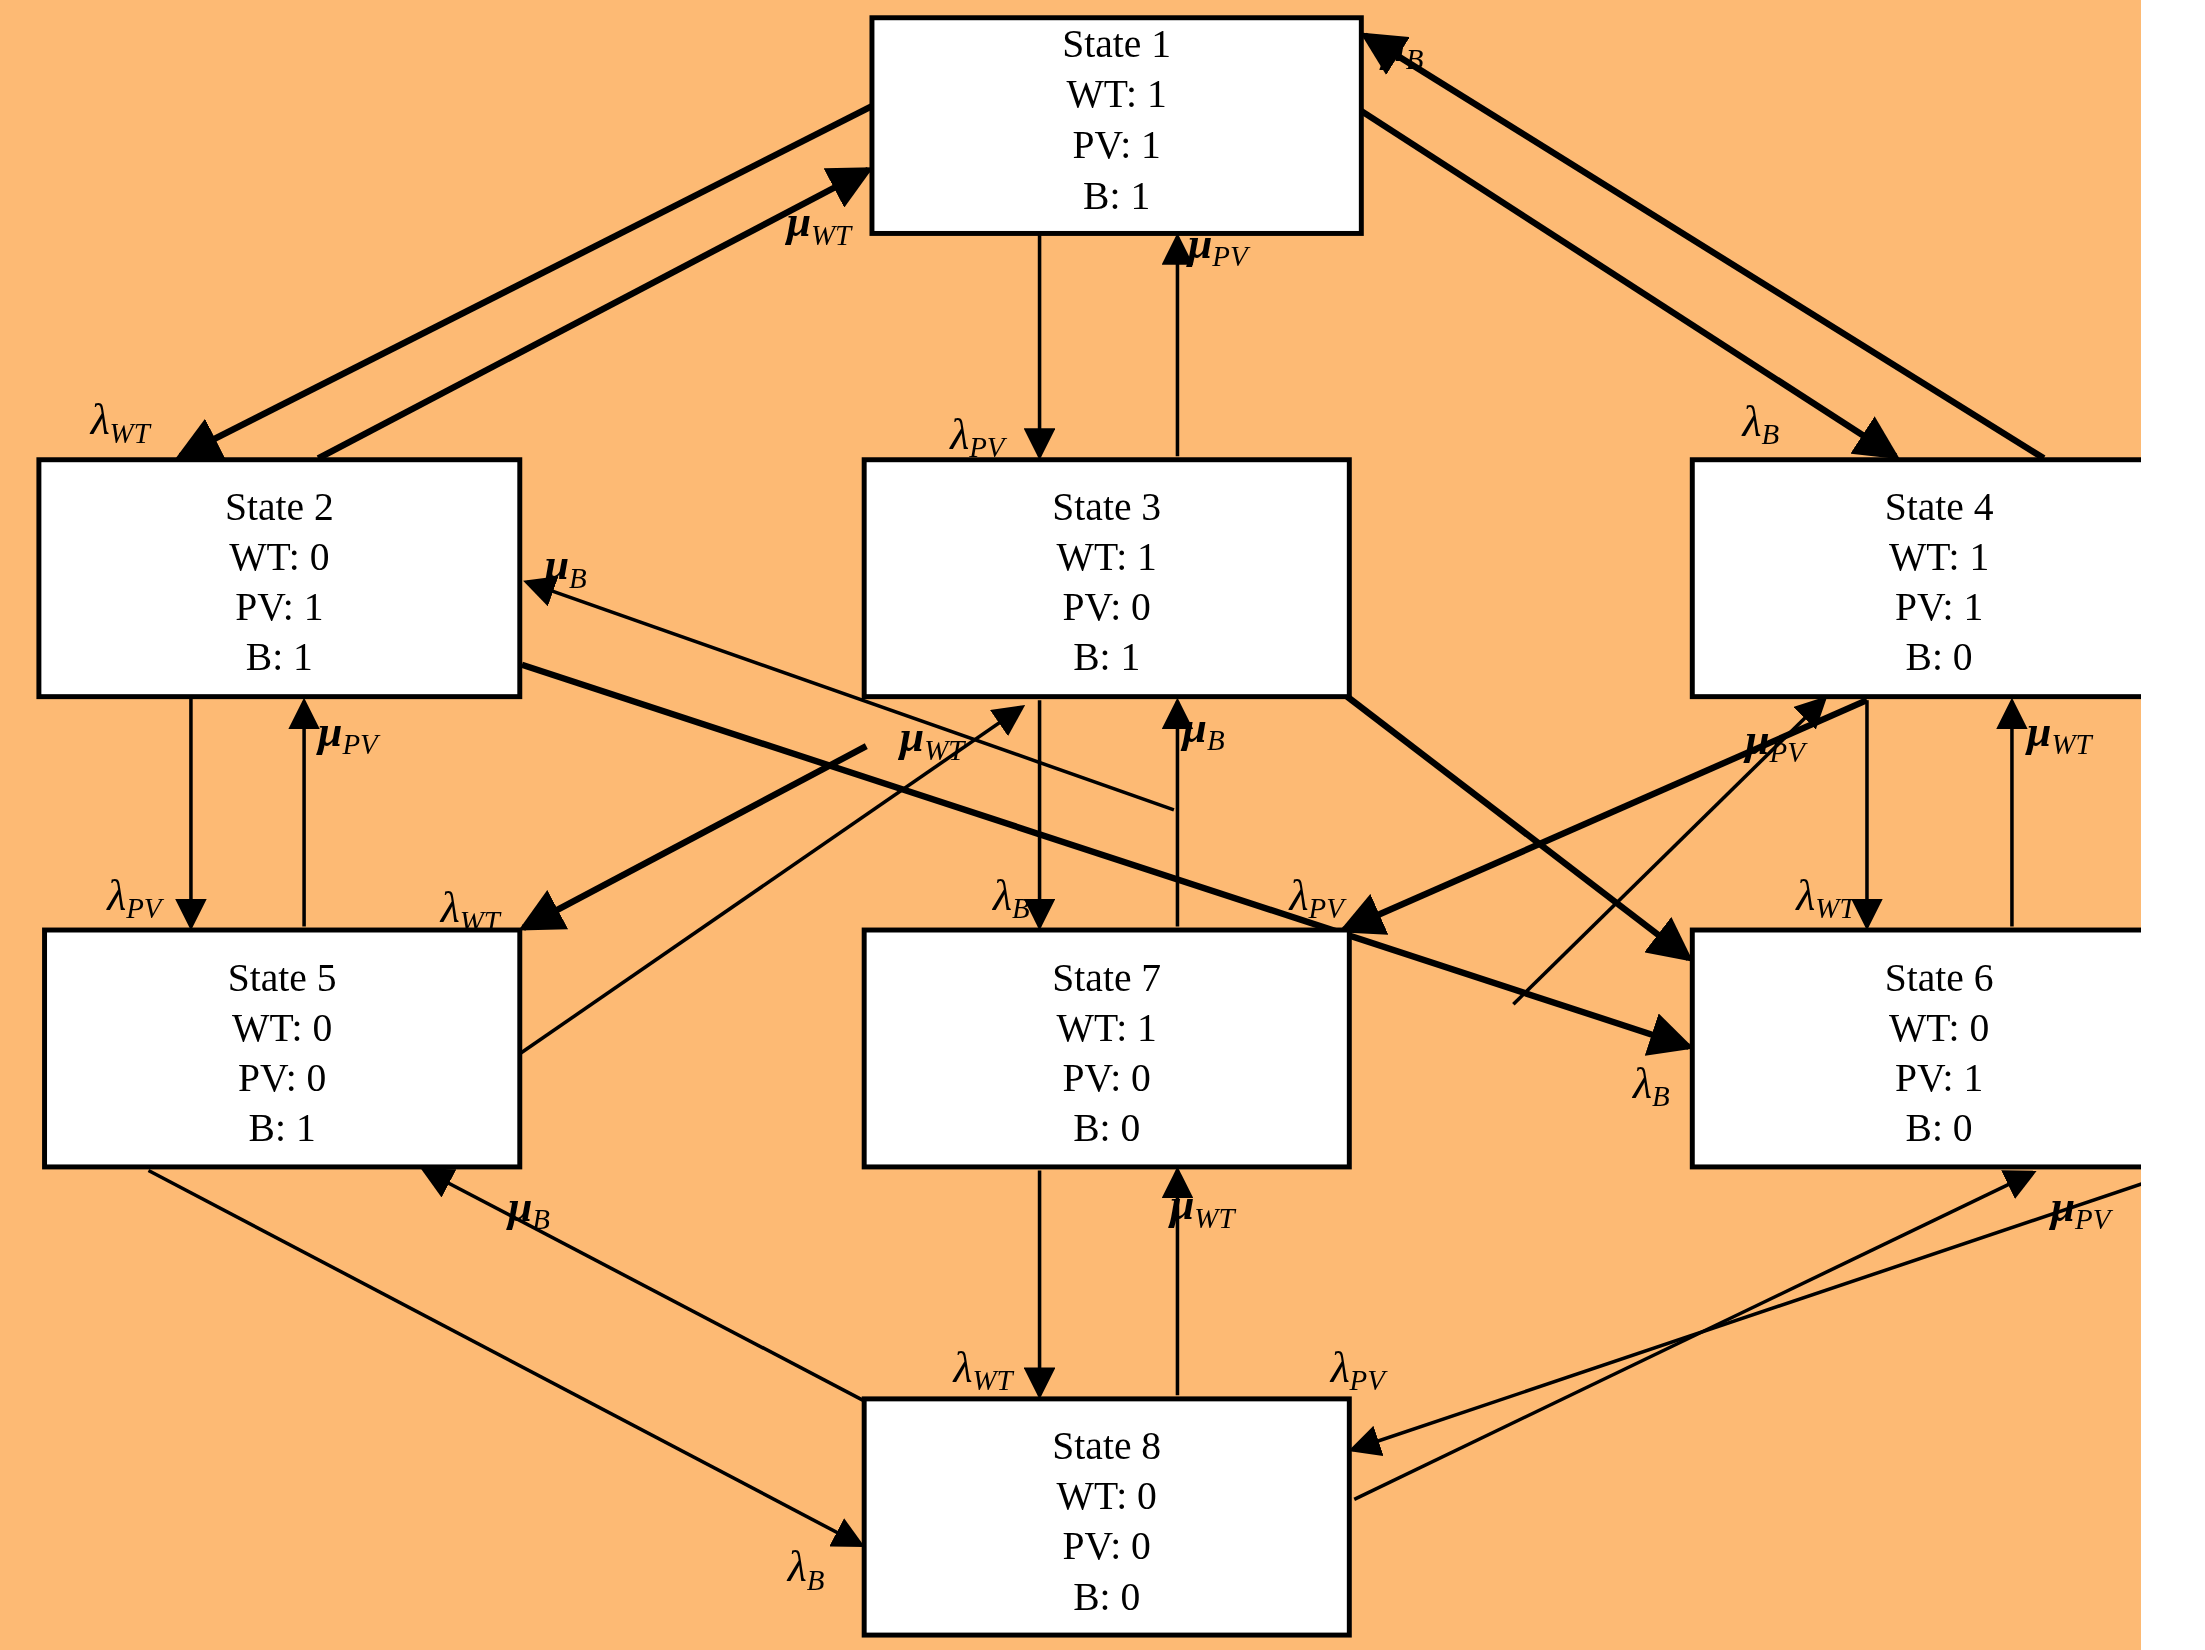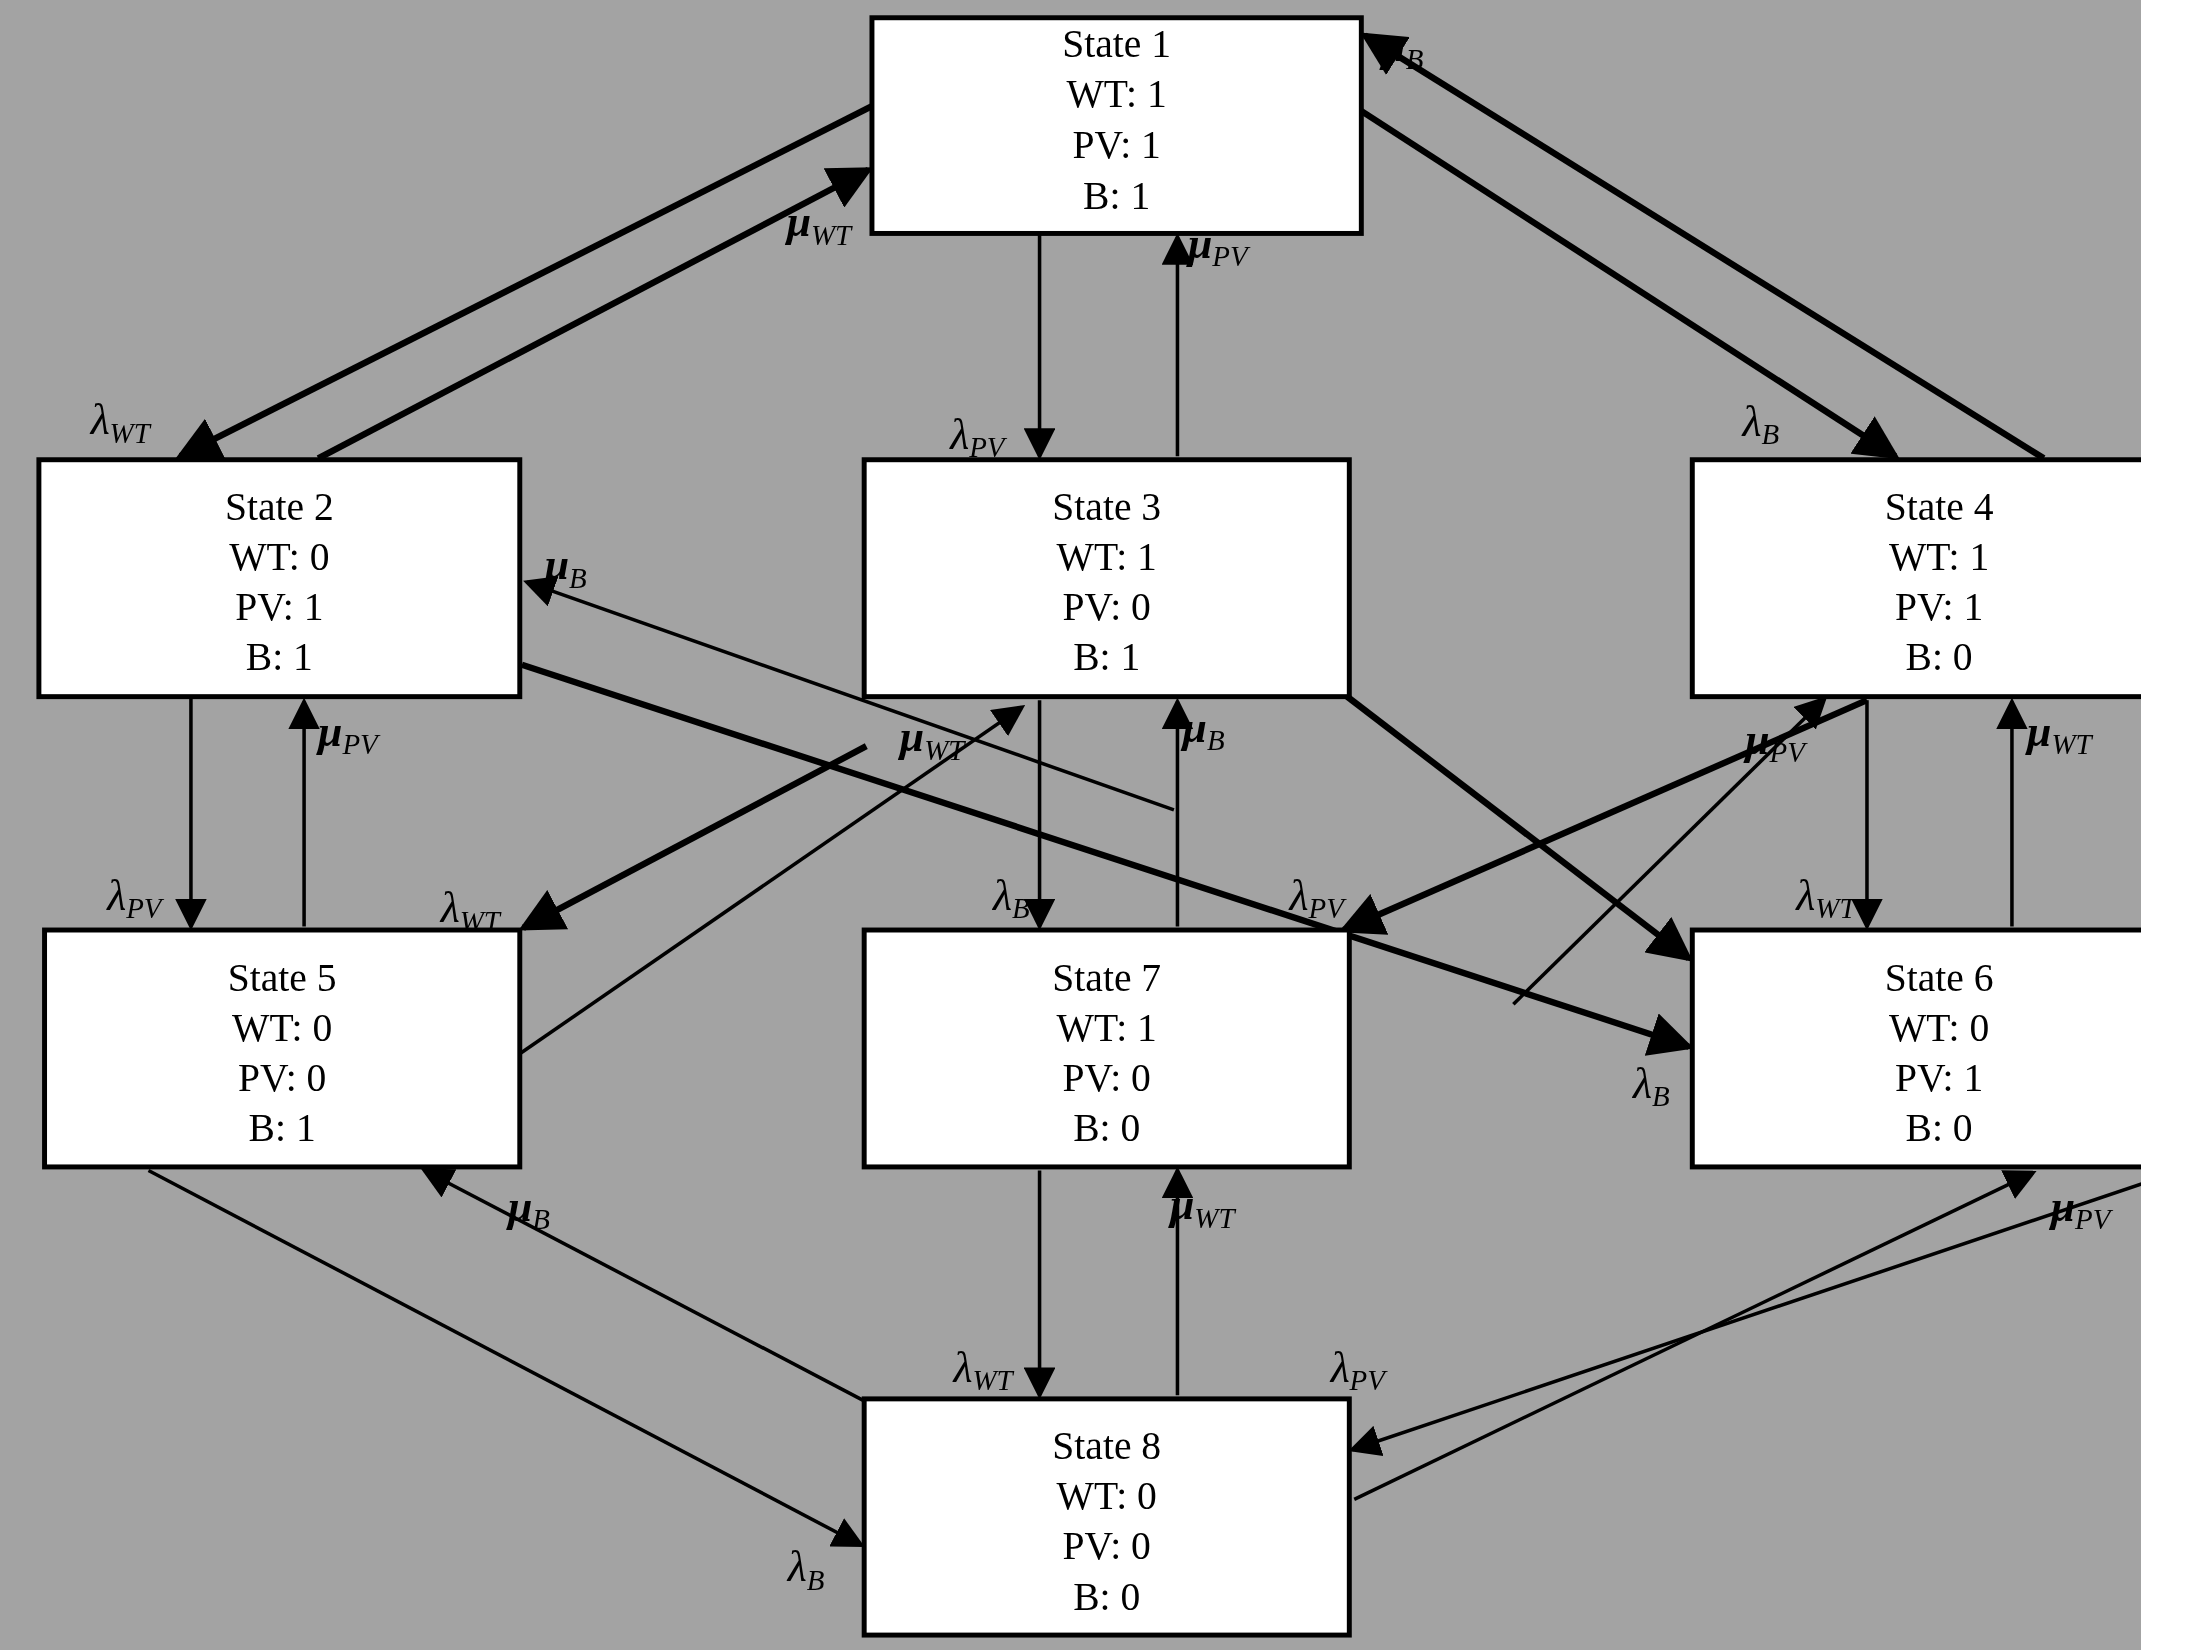--- a/index.html
+++ b/index.html
@@ -4,21 +4,21 @@
 <style>
   html, body {
     margin: 0;
     padding: 0;
     background: #ffffff;
   }
   #diagram-root {
     position: relative;
     width: 2141px;
     height: 1650px;
-    background: #a3a3a3;
+    background: #fdba74;
     font-family: "Liberation Serif", "DejaVu Serif", serif;
     overflow: hidden;
   }
   #markov-svg {
     position: absolute;
     top: 0;
     left: 0;
     width: 2205px;
     height: 1650px;
     display: block;

